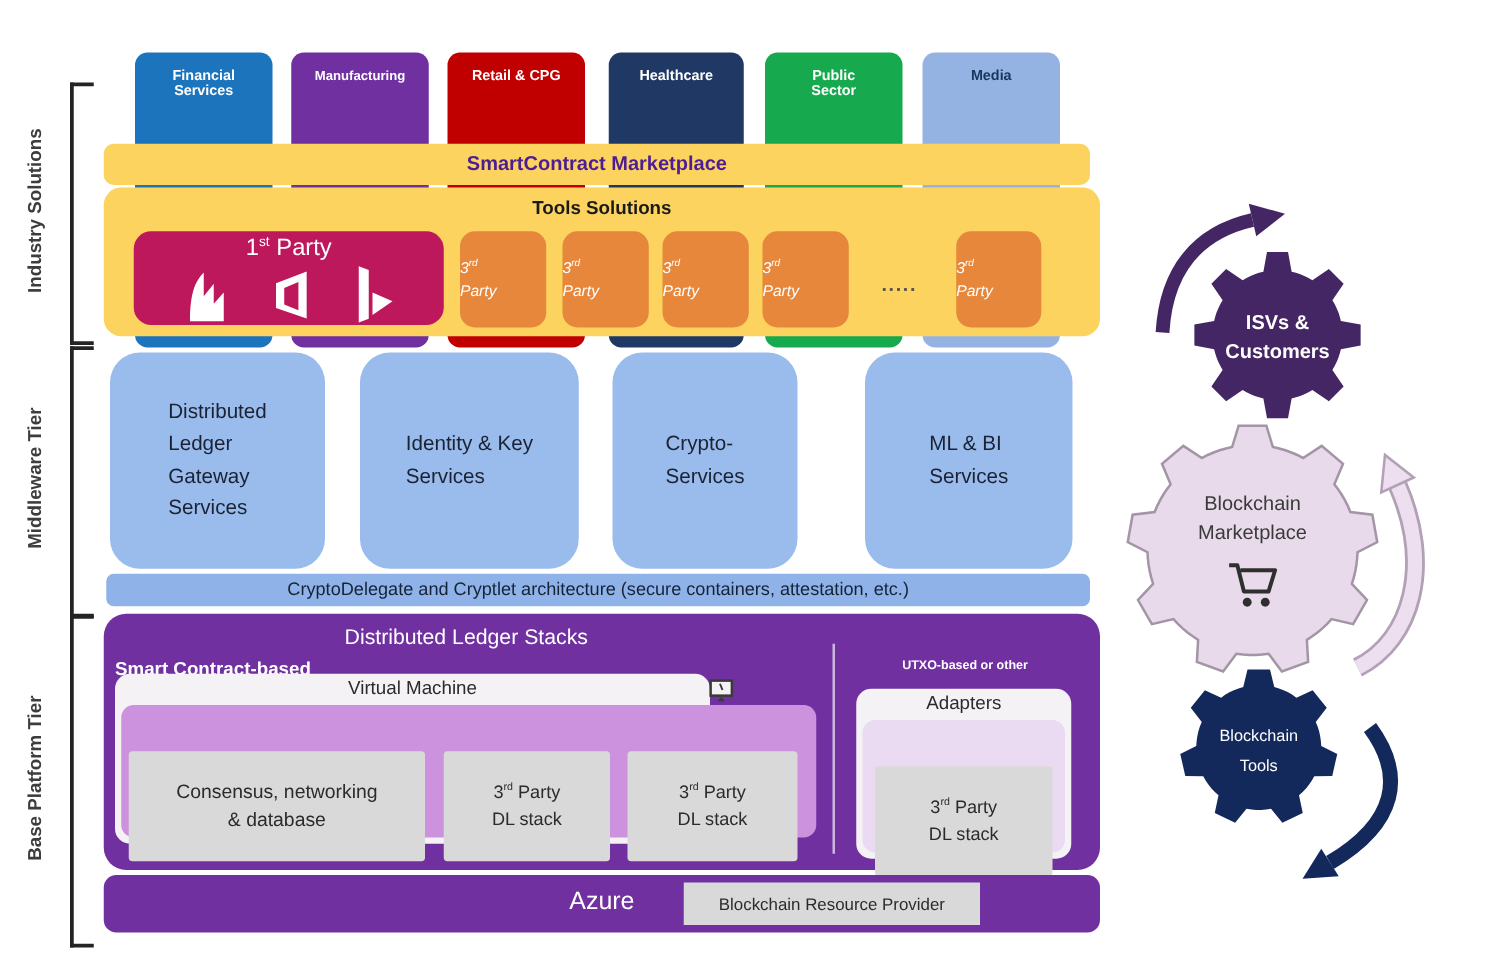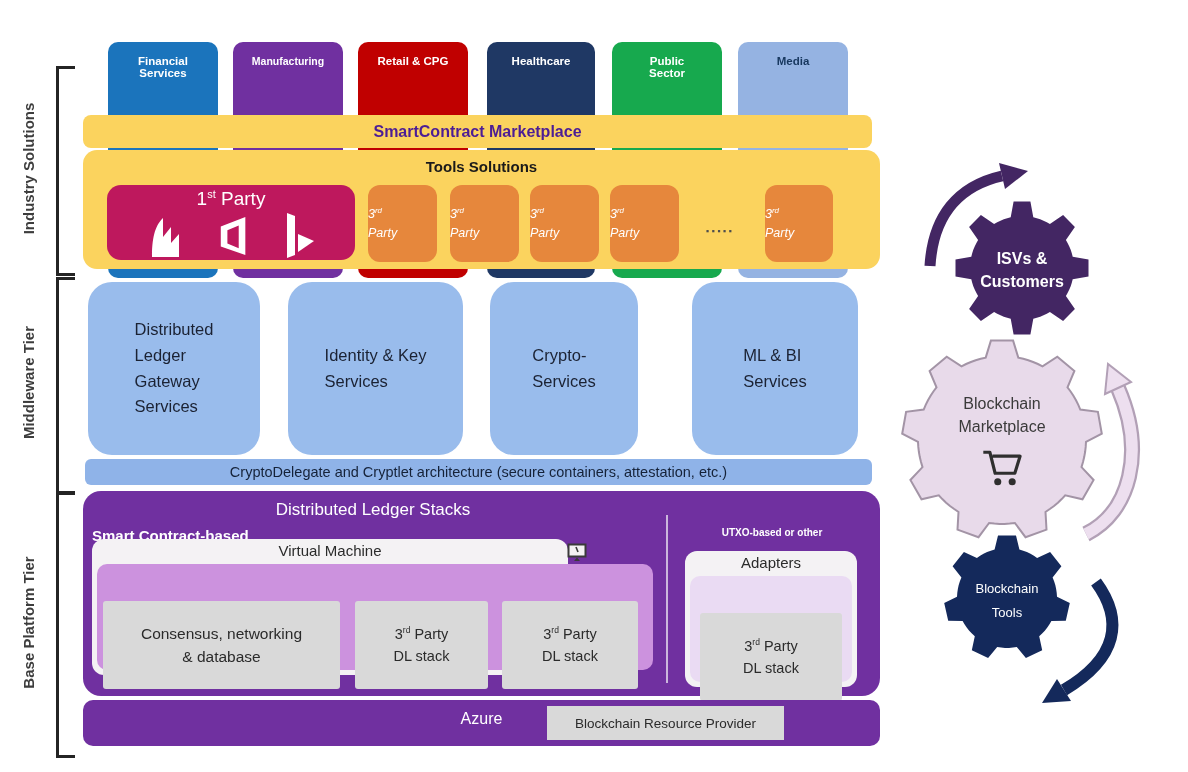--- a/index.html
+++ b/index.html
@@ -55,21 +55,21 @@
   .gbox{position:absolute;top:37px;height:88px;border-radius:3px;
         display:flex;flex-direction:column;align-items:center;justify-content:center;
         text-align:center;color:#2b2b2b;}
   .gbox.consensus{font-size:15.5px;line-height:1.5;}
   .gbox .dl{font-size:14.5px;line-height:1.55;}
   .gbox sup{font-size:8.5px;}
   .adwrap{position:absolute;left:602px;top:60px;width:172px;height:136px;border-radius:12px;}
   .ad-inner{position:absolute;left:5px;top:25px;width:162px;height:106px;border-radius:10px;}
 
   .azure{position:absolute;left:83px;top:700px;width:797px;height:46px;border-radius:10px;}
-  .azure-label{position:absolute;left:0;top:10px;width:100%;text-align:center;color:#fff;font-size:16px;}
+  .azure-label{position:absolute;left:0;top:10px;width:100%;text-align:center;color:#fff;font-size:20px;}
   .brp{position:absolute;left:464px;top:6px;width:237px;height:34px;
        display:flex;align-items:center;justify-content:center;
        font-size:13.5px;color:#2b2b2b;}
 
   
   .gear-label{position:absolute;text-align:center;line-height:1.45;}
   #deco-svg{position:absolute;left:0;top:0;pointer-events:none;}
   .cart-svg{position:absolute;left:979px;top:447px;}
   .vmicon{position:absolute;left:475px;top:63px;}
 </style>

